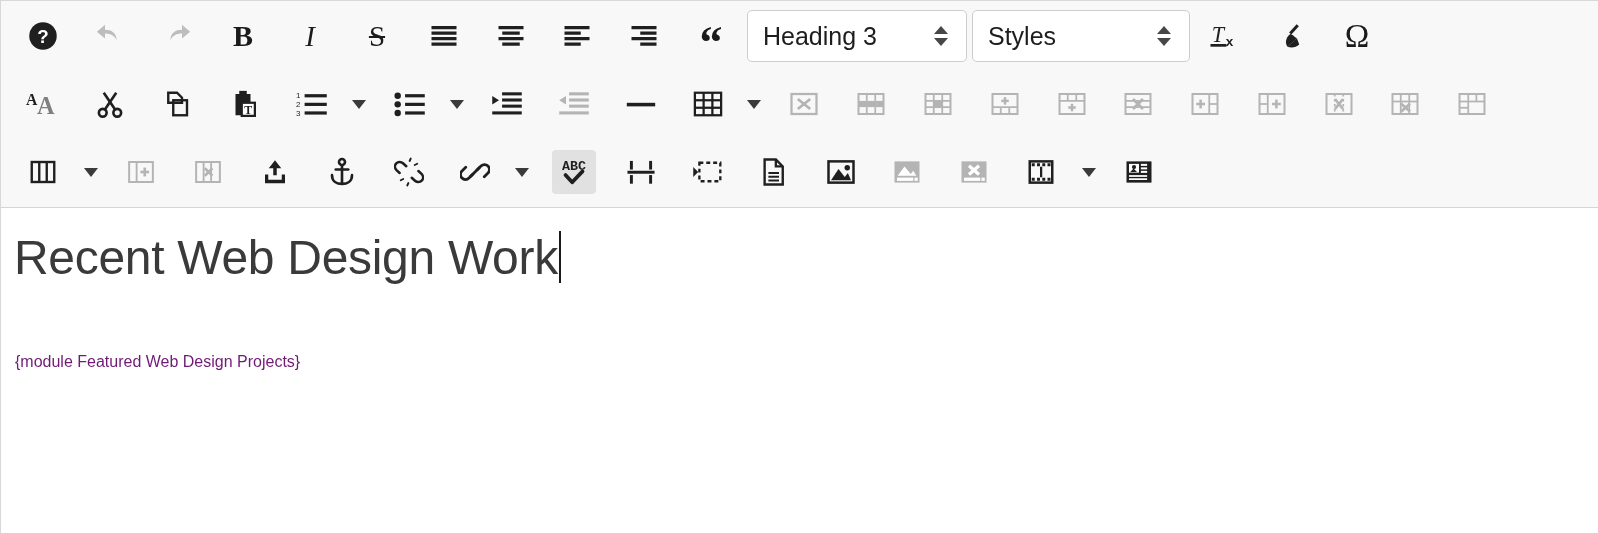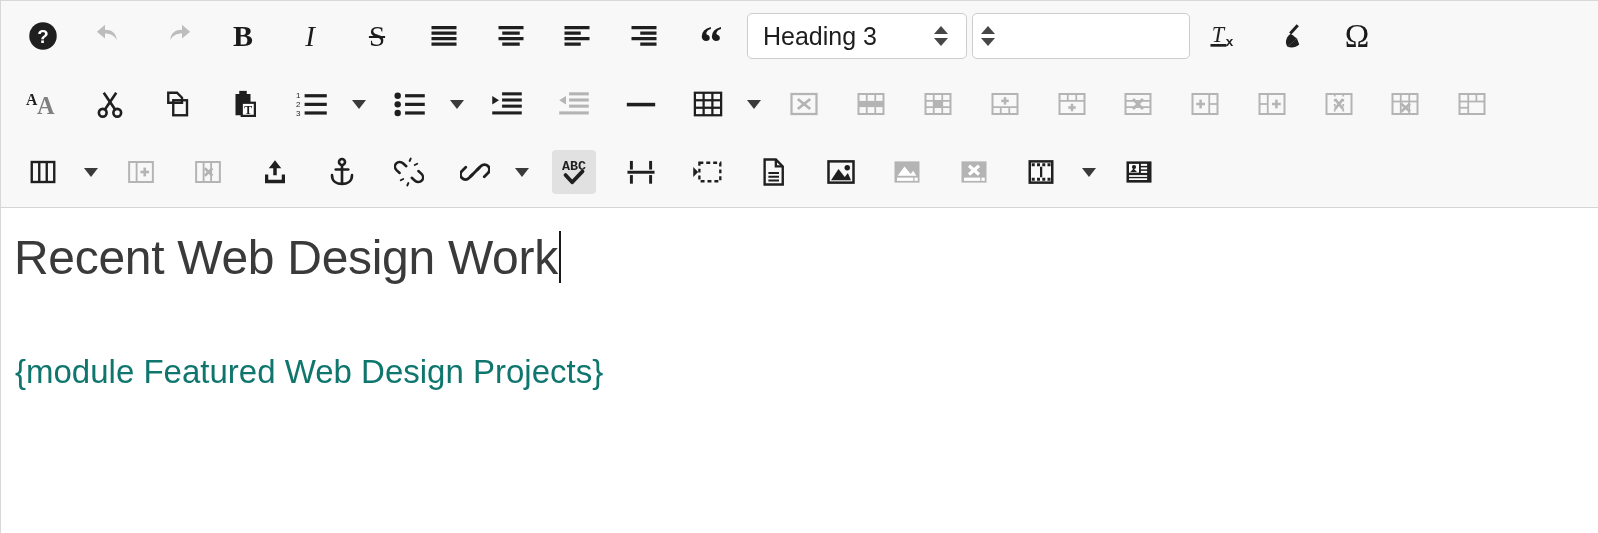--- a/index.html
+++ b/index.html
@@ -106,21 +106,21 @@
     line-height: 0.4;
     padding-top: 14px;
   }
   .gl.omega { font-size: 33px; }
 
   
   .selbox {
     position: absolute;
     top: 50%;
     transform: translateY(-50%);
-    height: 46px;
+    height: 52px;
     background: #ffffff;
     border: 1px solid #cdcdcd;
     border-radius: 5px;
     box-sizing: border-box;
     display: flex;
     align-items: center;
     cursor: pointer;
   }
   .selbox .lbl {
     flex: 1;
@@ -177,22 +177,22 @@
     width: 2px;
     height: 52px;
     background: #1a1a1a;
     vertical-align: -9px;
     margin-left: 1px;
   }
   .doc-p {
     position: absolute;
     left: 14px;
     top: 145px;
-    font-size: 33px;
-    color: #0f766e;
+    font-size: 16px;
+    color: #701a75;
     margin: 0;
     white-space: nowrap;
   }
 </style>
 </head>
 <body>
 
 <div id="app">
 
   <div class="toolbar">
@@ -272,20 +272,21 @@
 
       <div class="selbox" style="left:746px; width:220px;">
         <span class="lbl">Heading 3</span>
         <span class="spin">
             <i class="up"></i>
             <i class="down"></i>
           </span>
       </div>
 
       <div class="selbox" style="left:971px; width:218px;">
+        <span class="lbl">Styles</span>
         <span class="spin">
             <i class="up"></i>
             <i class="down"></i>
           </span>
       </div>
 
       <button class="tbtn" style="left:1223px" title="Remove Format">
         <svg width="32" height="30" viewBox="0 0 26 24">
           <text x="3" y="17" font-family="Liberation Serif, serif" font-size="18" font-style="italic" fill="#1f1f1f">T</text>
           <rect x="2" y="18.5" width="13" height="2.2" fill="#1f1f1f"></rect>

